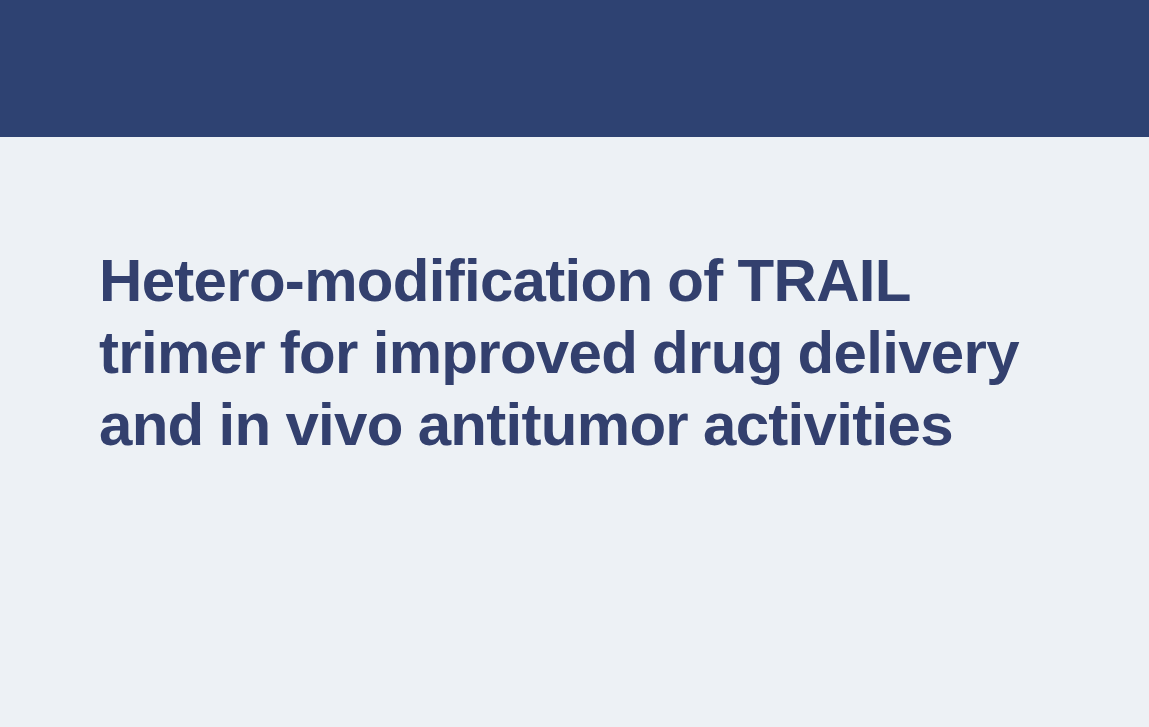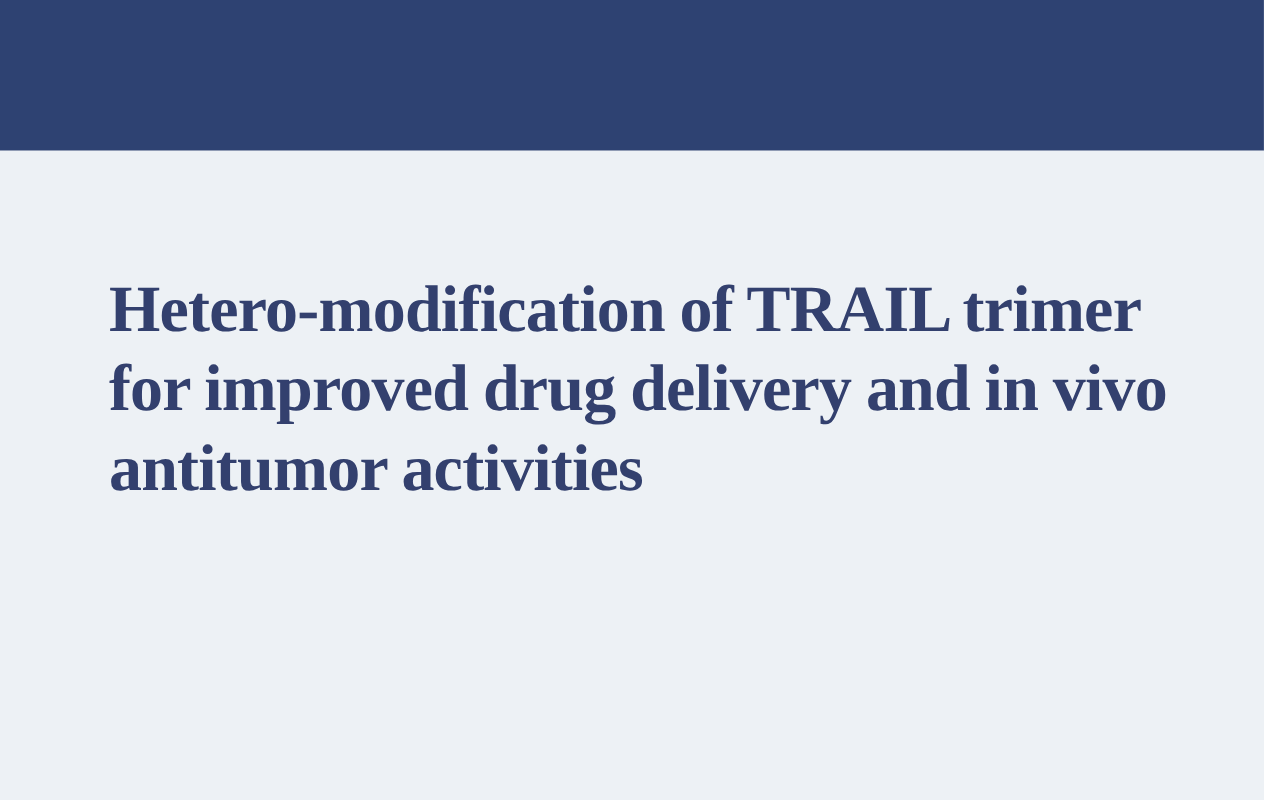--- a/index.html
+++ b/index.html
@@ -39,21 +39,21 @@
   }
   .title-block {
     position: absolute;
     left: 99px;
     top: 108px;
     width: 985px;
   }
   .page-title {
     margin: 0;
     padding: 0;
-    font-family: Liberation Serif, serif;
+    font-family: Liberation Sans, sans-serif;
     font-size: 60px;
     font-weight: bold;
     line-height: 72px;
     letter-spacing: -0.7px;
     color: #33406e;
     word-spacing: -1px;
     text-align: left;
   }
 </style>
 </head>

